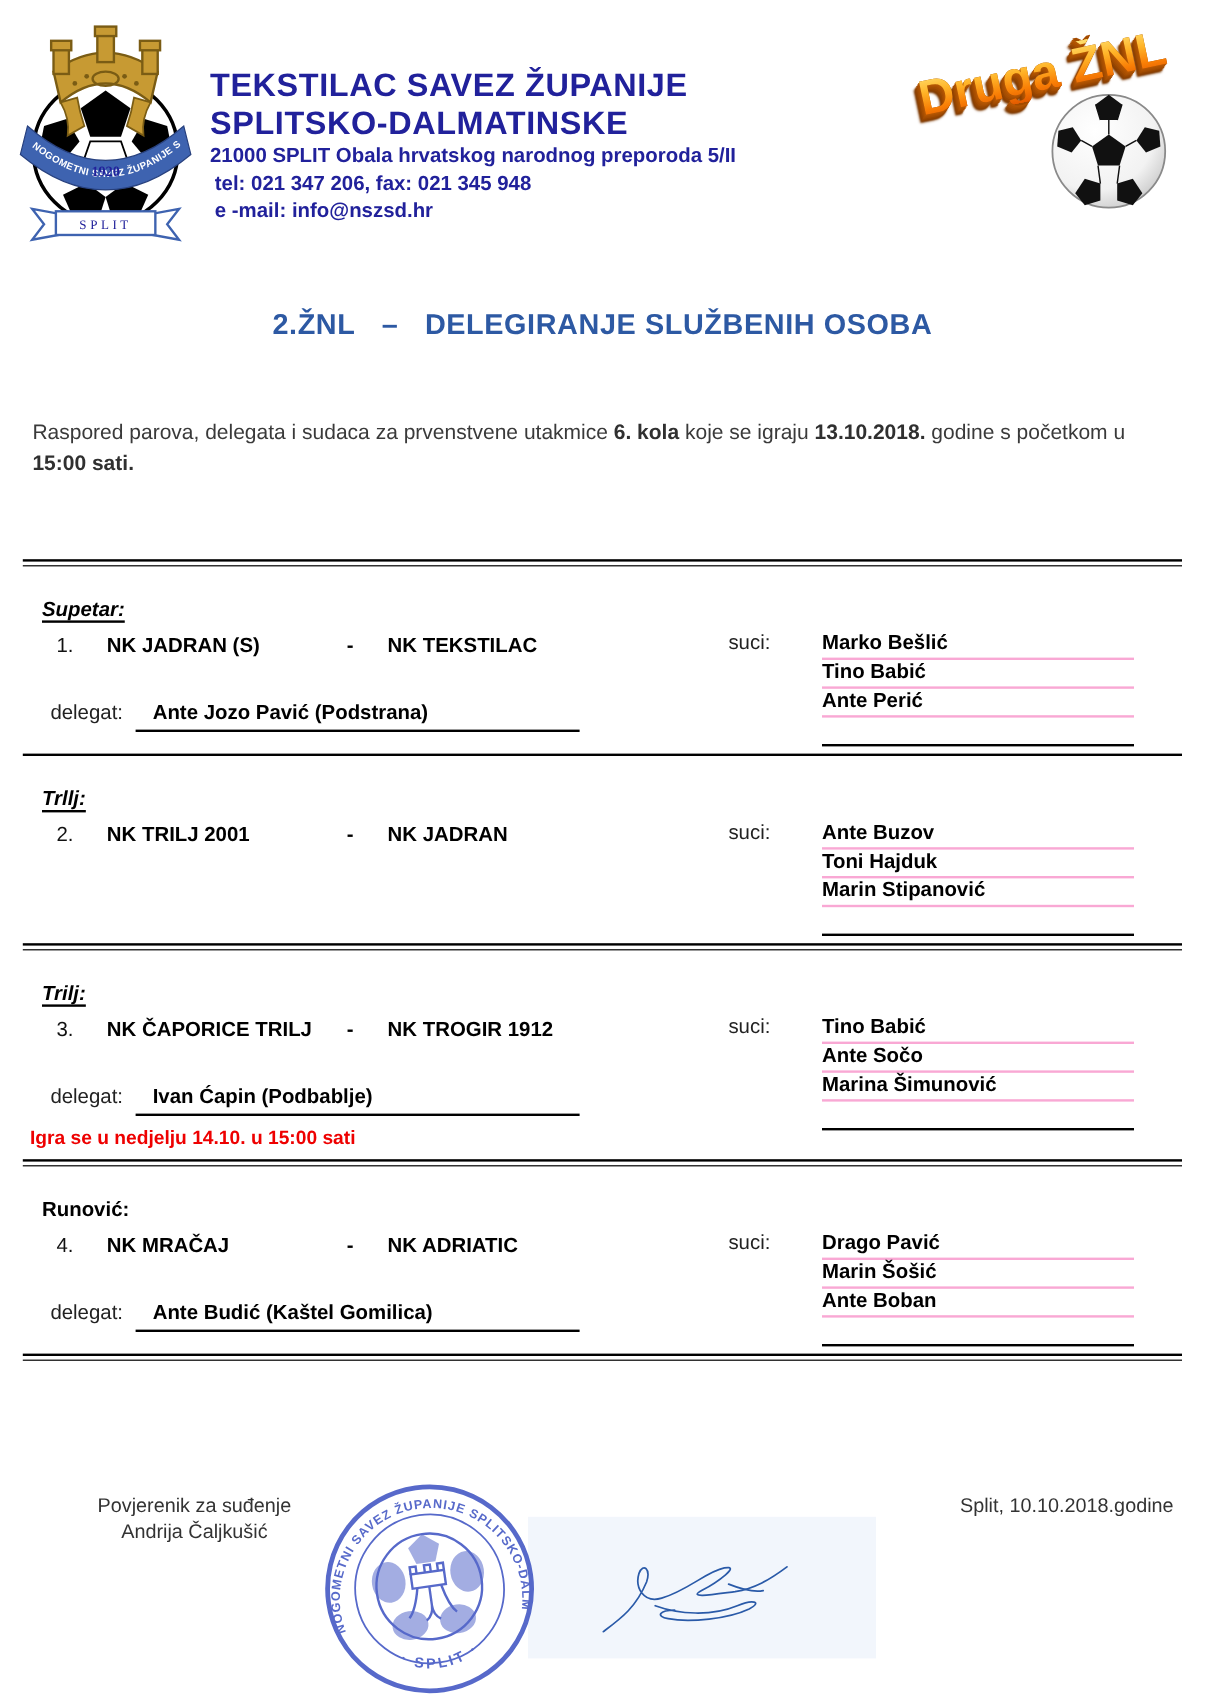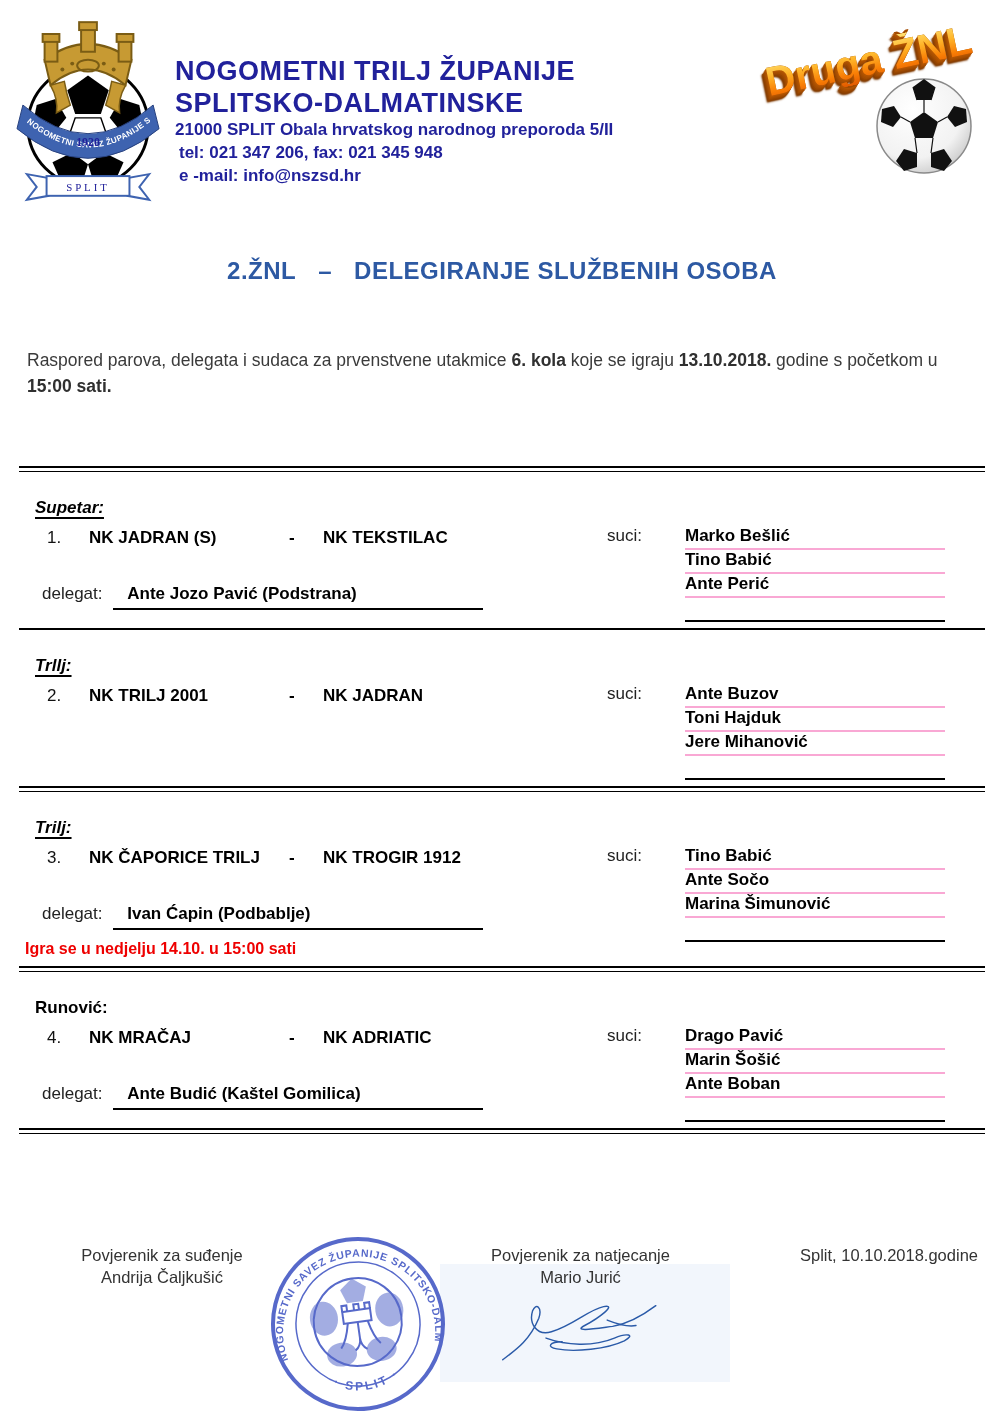--- a/index.html
+++ b/index.html
@@ -109,21 +109,21 @@
 
       <g>
         <polygon points="12,162 34,166 34,184 12,188 22,175" fill="#fff" stroke="#3e63b0" stroke-width="2"></polygon>
         <polygon points="136,162 114,166 114,184 136,188 126,175" fill="#fff" stroke="#3e63b0" stroke-width="2"></polygon>
         <rect x="32" y="164" width="84" height="20" fill="#fff" stroke="#3e63b0" stroke-width="2"></rect>
         <text x="74" y="179" text-anchor="middle" font-size="11" letter-spacing="3" fill="#21219b" font-family="Liberation Serif, serif">SPLIT</text>
       </g>
     </svg>
 
     <div class="org-block">
-      <div class="org-line">NOGOMETNI TRILJ ŽUPANIJE</div>
+      <div class="org-line">TEKSTILAC SAVEZ ŽUPANIJE</div>
       <div class="org-line">SPLITSKO-DALMATINSKE</div>
       <div class="org-sub">21000 SPLIT Obala hrvatskog narodnog preporoda 5/II</div>
       <div class="org-sub indent">tel: 021 347 206, fax: 021 345 948</div>
       <div class="org-sub indent">e -mail: info@nszsd.hr</div>
     </div>
 
     <div class="league-logo">
       <div class="league-text">
         <span class="layer shadow3d">Druga ŽNL</span>
         <span class="layer fill">Druga ŽNL</span>
@@ -195,21 +195,21 @@
           <span class="dash">-</span>
           <span class="away">NK JADRAN</span>
         </div>
 
       </div>
       <div class="section-right">
         <span class="suci-label">suci:</span>
         <div class="ref-lines">
             <div class="ref">Ante Buzov</div>
             <div class="ref">Toni Hajduk</div>
-            <div class="ref">Jere Mihanović</div>
+            <div class="ref">Marin Stipanović</div>
             <div class="ref empty"></div>
           </div>
       </div>
     </section>
       <div class="rule-double"></div>
       <section class="match-section">
       <div class="section-left">
         <div class="venue">Trilj:</div>
         <div class="match-row">
           <span class="num">3.</span>
@@ -291,24 +291,20 @@
           <ellipse cx="123" cy="80" rx="14" ry="17" fill="#3a50c1" stroke="none" opacity=".55"></ellipse>
           <ellipse cx="70" cy="118" rx="15" ry="12" fill="#3a50c1" stroke="none" opacity=".55"></ellipse>
           <ellipse cx="110" cy="118" rx="15" ry="12" fill="#3a50c1" stroke="none" opacity=".55"></ellipse>
           <rect x="76" y="76" width="28" height="12" stroke-width="2"></rect>
           <path d="M76 76 L76 70 L81 70 L81 76 M88 76 L88 70 L93 70 L93 76 M99 76 L99 70 L104 70 L104 76"></path>
           <path d="M80 88 Q 76 106 70 112 M100 88 Q 104 106 110 112 M90 88 L90 104 Q 90 112 84 116 M90 104 Q 90 112 96 116"></path>
         </g>
       </g>
     </svg>
 
-    <div class="f-block f-center">
-      <div>Povjerenik za natjecanje</div>
-      <div>Mario Jurić</div>
-    </div>
 
     <svg class="signature" viewBox="0 0 200 110">
       <g fill="none" stroke="#2a5aa8" stroke-width="1.6" stroke-linecap="round">
         <path d="M12 88 C 28 76, 42 66, 52 42 C 56 30, 49 24, 45 34 C 41 47, 49 62, 66 57 C 90 50, 108 32, 124 29 C 140 26, 118 42, 103 50 C 88 58, 118 53, 134 51 C 152 48, 166 40, 182 28"></path>
         <path d="M60 64 C 82 72, 112 74, 136 64 C 150 58, 160 60, 147 67 C 128 76, 92 80, 72 76 C 60 74, 64 68, 78 68"></path>
         <path d="M128 44 C 138 48, 150 52, 160 50"></path>
       </g>
     </svg>
 
     <div class="f-block f-right">

